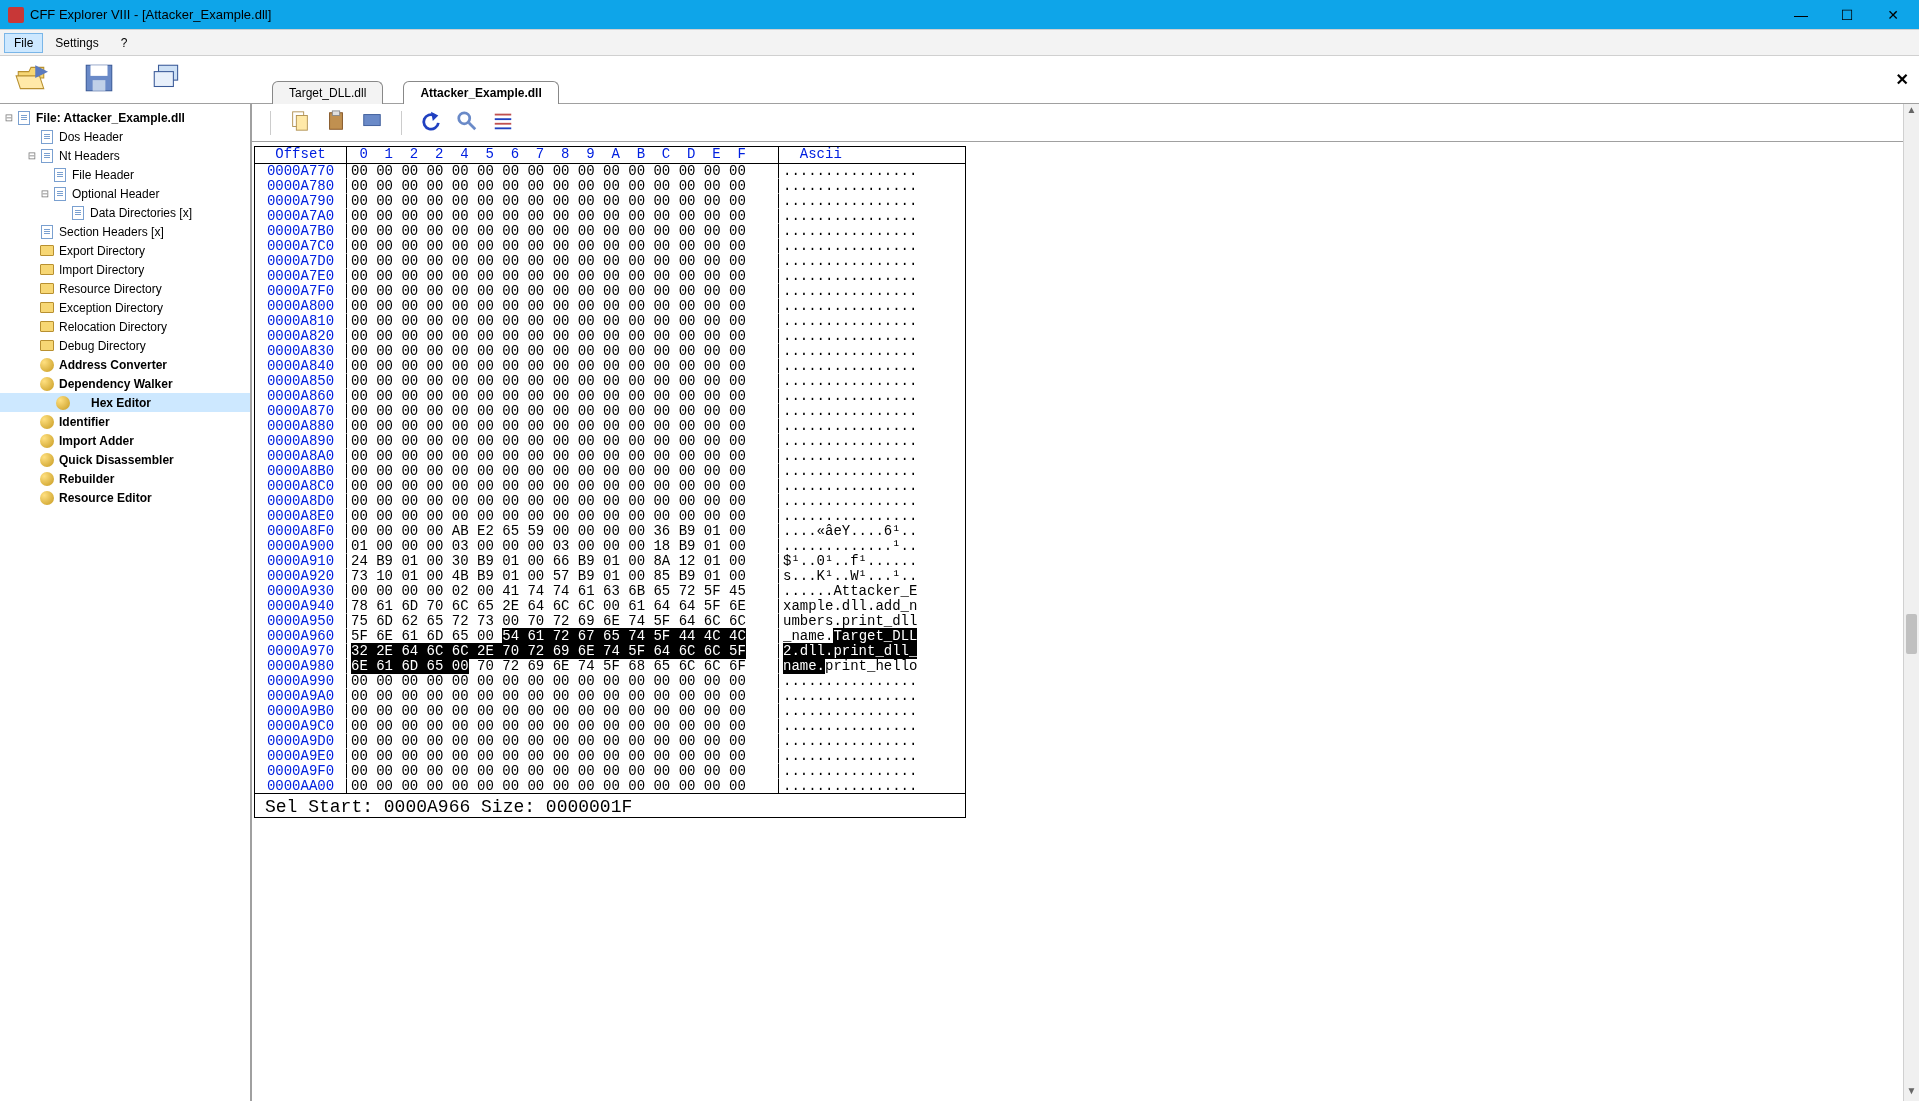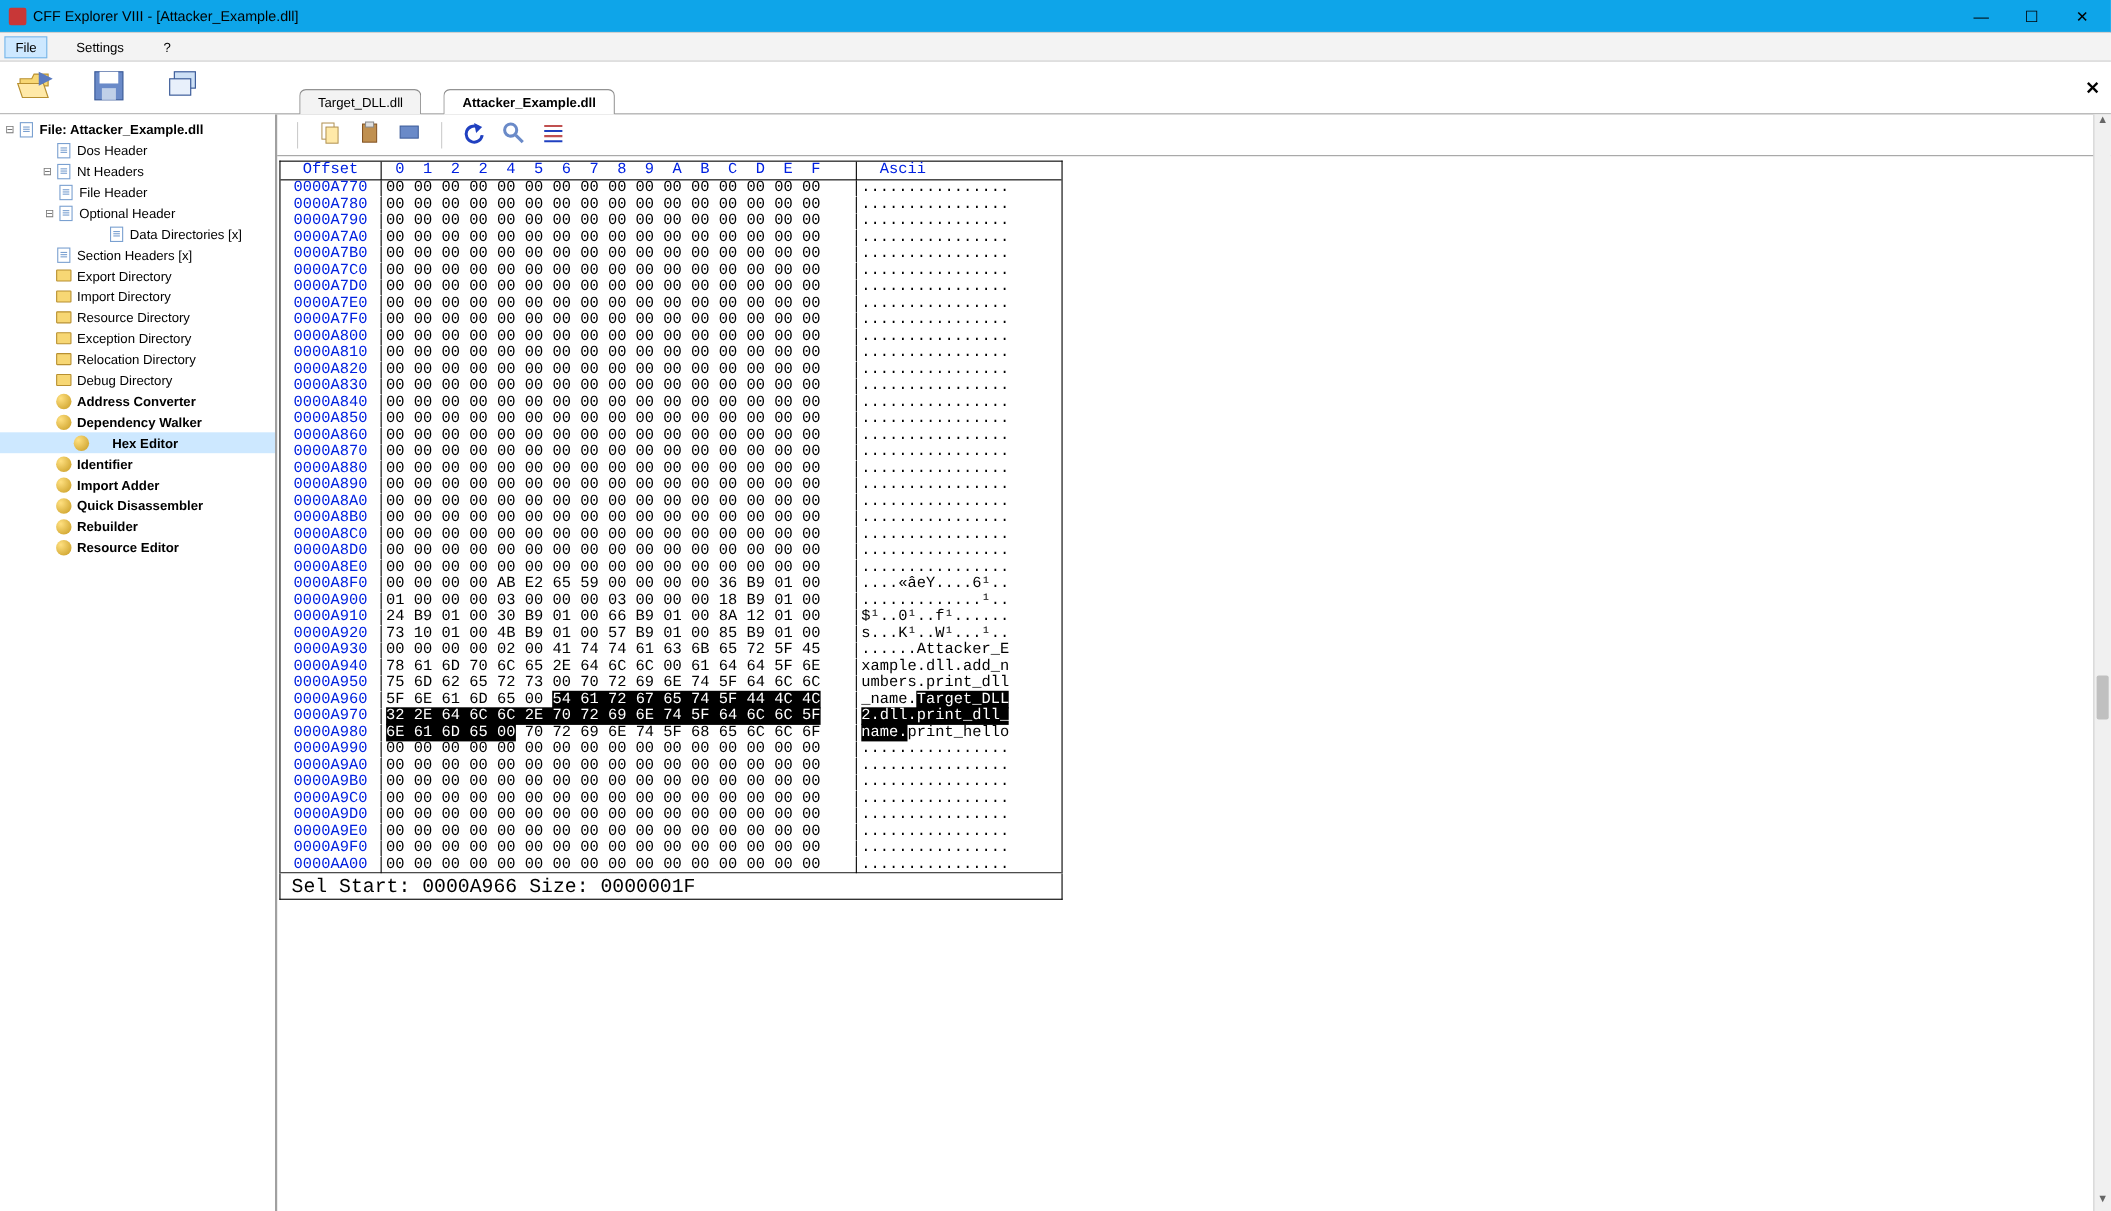--- a/index.html
+++ b/index.html
@@ -6,21 +6,21 @@
 body { font-family: "Segoe UI", Tahoma, sans-serif; font-size: 12px; background: #fff; overflow: hidden; }
 
 
 .titlebar { height: 30px; background: #0ea5e9; border-bottom: 1px solid #d0d0d0; display: flex; align-items: center; padding: 0 8px; }
 .titlebar .app-icon { width: 16px; height: 16px; background: #c83737; border-radius: 2px; margin-right: 6px; }
 .titlebar .title-text { flex: 1; font-size: 13px; }
 .titlebar .win-btns { display: flex; gap: 18px; padding-right: 4px; }
 .titlebar .win-btns span { width: 28px; text-align: center; font-size: 14px; font-family: Arial; }
 
 
-.menubar { height: 26px; background: #f3f3f3; border-bottom: 1px solid #d0d0d0; display: flex; align-items: center; padding: 0 4px; gap: 16px; text-align: center; }
+.menubar { height: 26px; background: #f3f3f3; border-bottom: 1px solid #d0d0d0; display: flex; align-items: center; padding: 0 4px; gap: 2px; text-align: center; }
 .menubar .menu-item { padding: 3px 10px; }
 .menubar .menu-item.selected { background: #cde8ff; border: 1px solid #7ab6e8; padding: 2px 9px; }
 
 
 .top-strip { height: 48px; border-bottom: 1px solid #a0a0a0; display: flex; align-items: center; }
 
 .big-icons { width: 252px; display: flex; align-items: center; gap: 34px; padding-left: 14px; }
 .big-icons svg { width: 34px; height: 34px; }
 
 
@@ -34,23 +34,23 @@
 
 
 .tree-panel { width: 252px; border-right: 2px solid #a0a0a0; background: #fff; overflow: auto; padding: 4px 0; }
 .tree-node { display: flex; align-items: center; height: 19px; white-space: nowrap; }
 .tree-node .twig { display: inline-block; width: 14px; text-align: center; color: #888; font-size: 10px; }
 .tree-node .sq { color: #777; }
 .tree-node .icon { width: 16px; height: 16px; margin-right: 4px; display: inline-flex; align-items: center; justify-content: center; }
 .tree-node.selected { background: #cde8ff; gap: 16px; }
 .tree-node.bold .label { font-weight: bold; }
 .tree-indent0 { padding-left: 2px; }
-.tree-indent1 { padding-left: 36px; }
+.tree-indent1 { padding-left: 25px; }
 .tree-indent2 { padding-left: 38px; }
-.tree-indent3 { padding-left: 84px; }
+.tree-indent3 { padding-left: 56px; }
 .page-ico { background: #fff; border: 1px solid #7aa0d0; width: 12px; height: 14px; position: relative; }
 .page-ico:after { content: ""; position: absolute; top: 3px; left: 2px; right: 2px; height: 1px; background: #7aa0d0; box-shadow: 0 2px 0 #7aa0d0, 0 4px 0 #7aa0d0; }
 .folder-ico { width: 14px; height: 11px; background: #f7d774; border: 1px solid #b89030; border-radius: 1px; }
 .tool-ico { width: 14px; height: 14px; background: radial-gradient(circle at 30% 30%, #ffe080, #c79a20); border-radius: 50%; }
 
 
 .right-pane { flex: 1; display: flex; flex-direction: column; position: relative; }
 
 .hex-toolbar { height: 38px; border-bottom: 1px solid #a0a0a0; display: flex; align-items: center; gap: 14px; padding: 0 14px; }
 .hex-toolbar .sep { width: 1px; height: 24px; background: #ccc; margin: 0 4px; }

